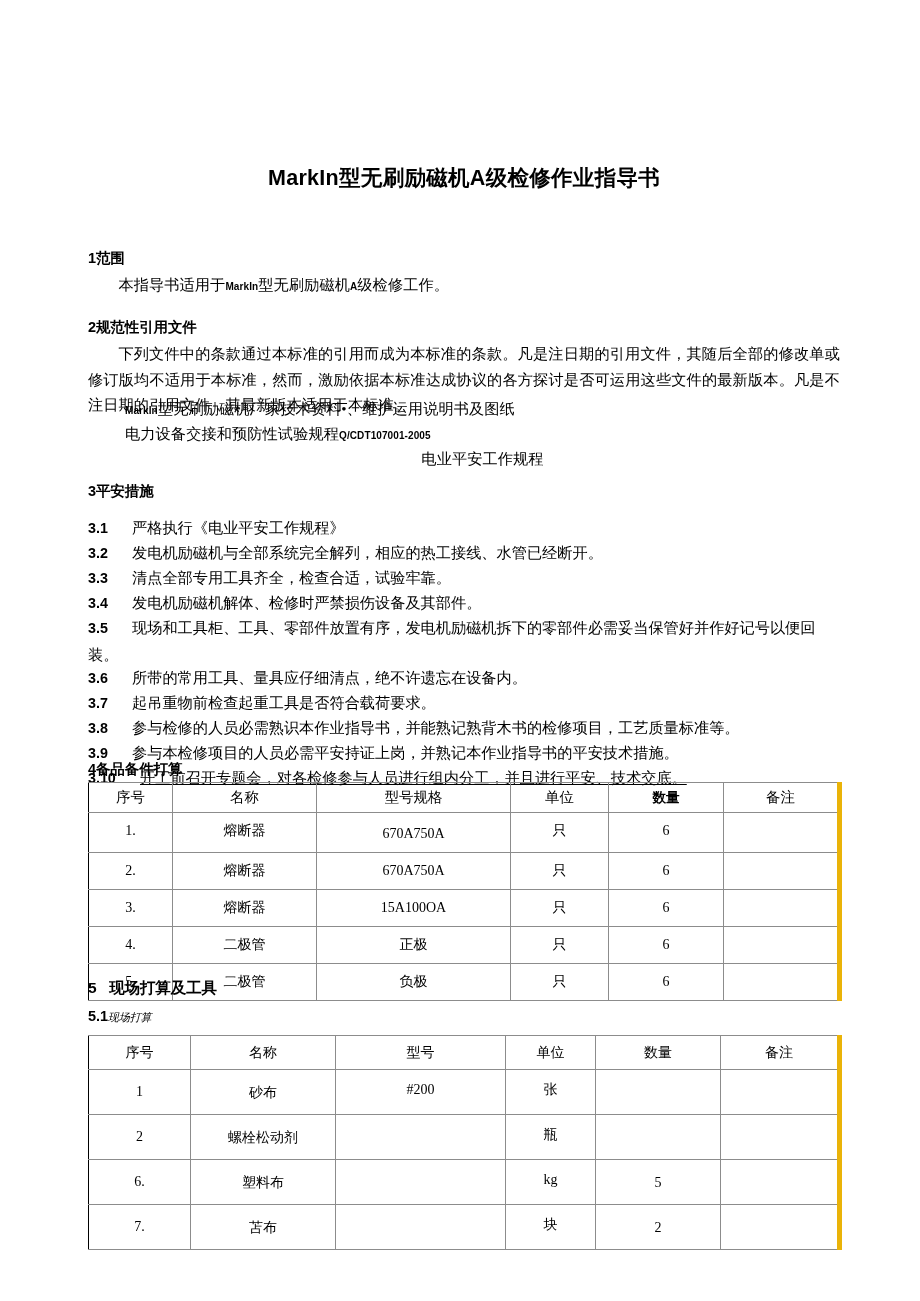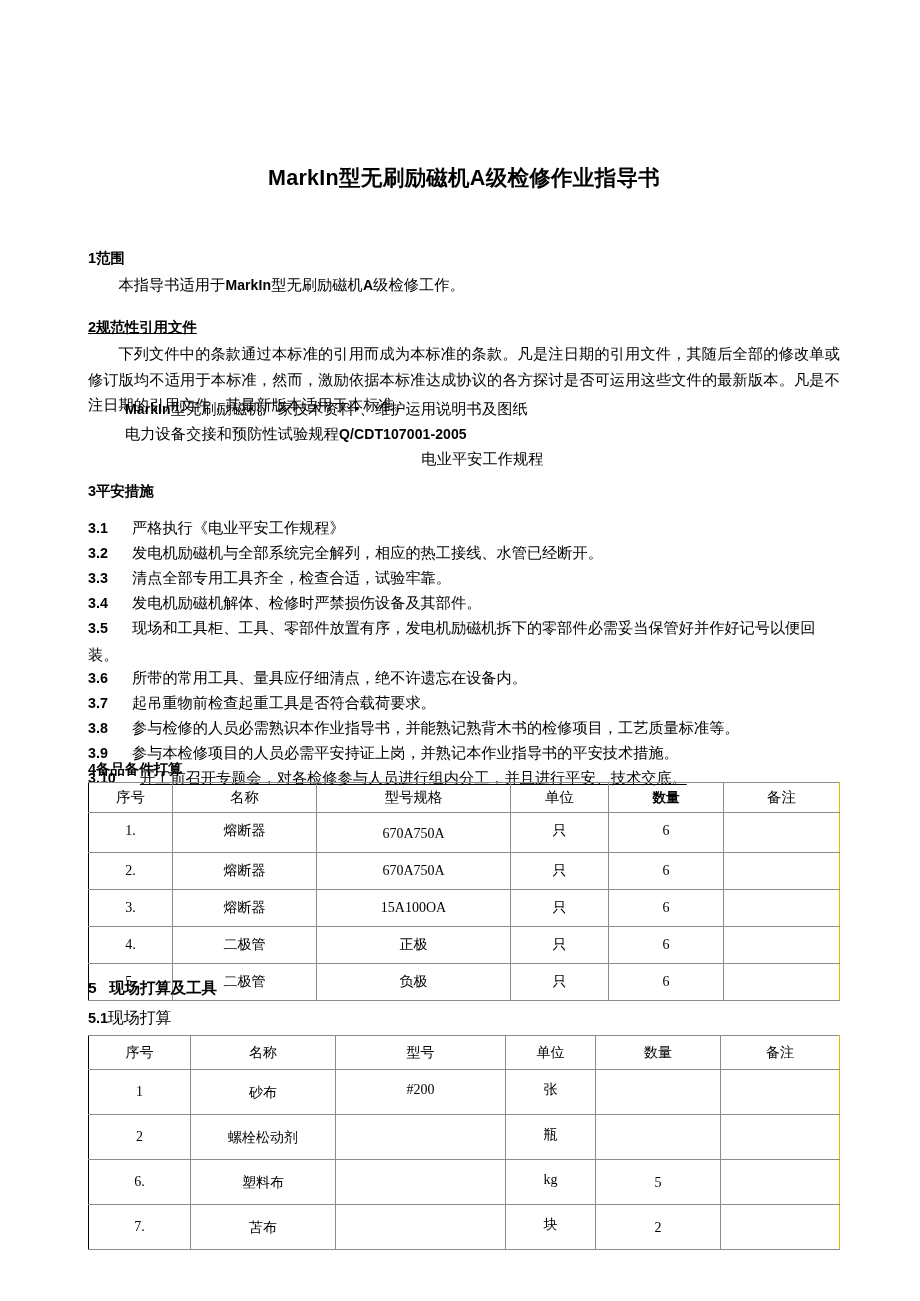--- a/index.html
+++ b/index.html
@@ -68,21 +68,21 @@
     font-family: "Liberation Serif", "DejaVu Serif", serif;
     font-size: 15.2px;
     line-height: 25.5px;
     letter-spacing: 0.1px;
   }
   .indent2 { text-indent: 2em; }
   .w-full { width: 752px; }
   .bold-sans {
     font-family: "Liberation Sans", "DejaVu Sans", sans-serif;
     font-weight: bold;
-    font-size: 14px;
+    font-size: 10px;
   }
 
   
   .num-item {
     position: absolute;
     left: 0;
     width: 752px;
     font-family: "Liberation Serif", "DejaVu Serif", serif;
     font-size: 15.2px;
     line-height: 25.5px;
@@ -110,21 +110,21 @@
     border: 1px solid #000;
   }
   .tbl td, .tbl th {
     border: 1px solid #8c8c8c;
     text-align: center;
     font-weight: normal;
     padding: 0;
     vertical-align: middle;
   }
   .tbl .outer-l { border-left: 1px solid #000; }
-  .tbl .outer-r { border-right: 1px solid #eab308; }
+  .tbl .outer-r { border-right: 5px solid #eab308; }
 
   
   #table-spare-parts { top: 782px; width: 751px; }
   #table-spare-parts thead td { height: 29px; font-size: 14.4px; }
   #table-spare-parts tbody td { height: 36px; }
   #table-spare-parts .bold { font-weight: bold; font-family:"Liberation Sans","DejaVu Sans",sans-serif; font-size: 13.6px;}
   .cell-top { vertical-align: top; padding-top: 2px !important; }
   .cell-bottom { vertical-align: bottom; padding-bottom: 3px !important; }
 
   
@@ -152,21 +152,21 @@
     <h1 class="doc-title">MarkIn型无刷励磁机A级检修作业指导书</h1>
 
     <div class="h-sec" style="top:249px;">
       <span>1</span><span>范围</span>
     </div>
 
     <div class="body-text w-full indent2" style="top:272px;">
       <span>本指导书适用于</span><span class="bold-sans">MarkIn</span><span>型无刷励磁机</span><span class="bold-sans">A</span><span>级检修工作。</span>
     </div>
 
-    <div class="h-sec" style="top:318px;text-decoration:underline;">
+    <div class="h-sec" style="top:318px;">
       <span>2</span><span>规范性引用文件</span>
     </div>
 
     <div class="body-text w-full indent2" style="top:341px; text-align: justify;">下列文件中的条款通过本标准的引用而成为本标准的条款。凡是注日期的引用文件，其随后全部的修改单或修订版均不适用于本标准，然而，激励依据本标准达成协议的各方探讨是否可运用这些文件的最新版本。凡是不注日期的引用文件，其最新版本适用于本标准。</div>
 
     <div class="body-text" style="top:396px; left:37px; width:715px;">
       <span class="bold-sans">MarkIn</span><span>型无刷励磁机厂家技术资料•、维护运用说明书及图纸</span>
     </div>
 
     <div class="body-text" style="top:421px; left:37px; width:715px;">
@@ -275,21 +275,21 @@
           <td class="outer-r"></td>
         </tr>
       </tbody>
     </table>
 
     <div class="h-sec" style="top:978px; font-size:15.5px;">
       <span>5</span>&nbsp;&nbsp;&nbsp;<span>现场打算及工具</span>
     </div>
 
     <div class="h-sec" style="top:1008px;">
-      <span>5.1</span><span class="serif-part" style="font-size:16px;">现场打算</span>
+      <span>5.1</span><span class="serif-part" style="font-size:11px;font-style:italic;">现场打算</span>
     </div>
 
     <table class="tbl" id="table-site-materials">
       <colgroup>
         <col style="width:102px">
           <col style="width:145px">
           <col style="width:170px">
         <col style="width:90px">
           <col style="width:125px">
           <col style="width:119px">

